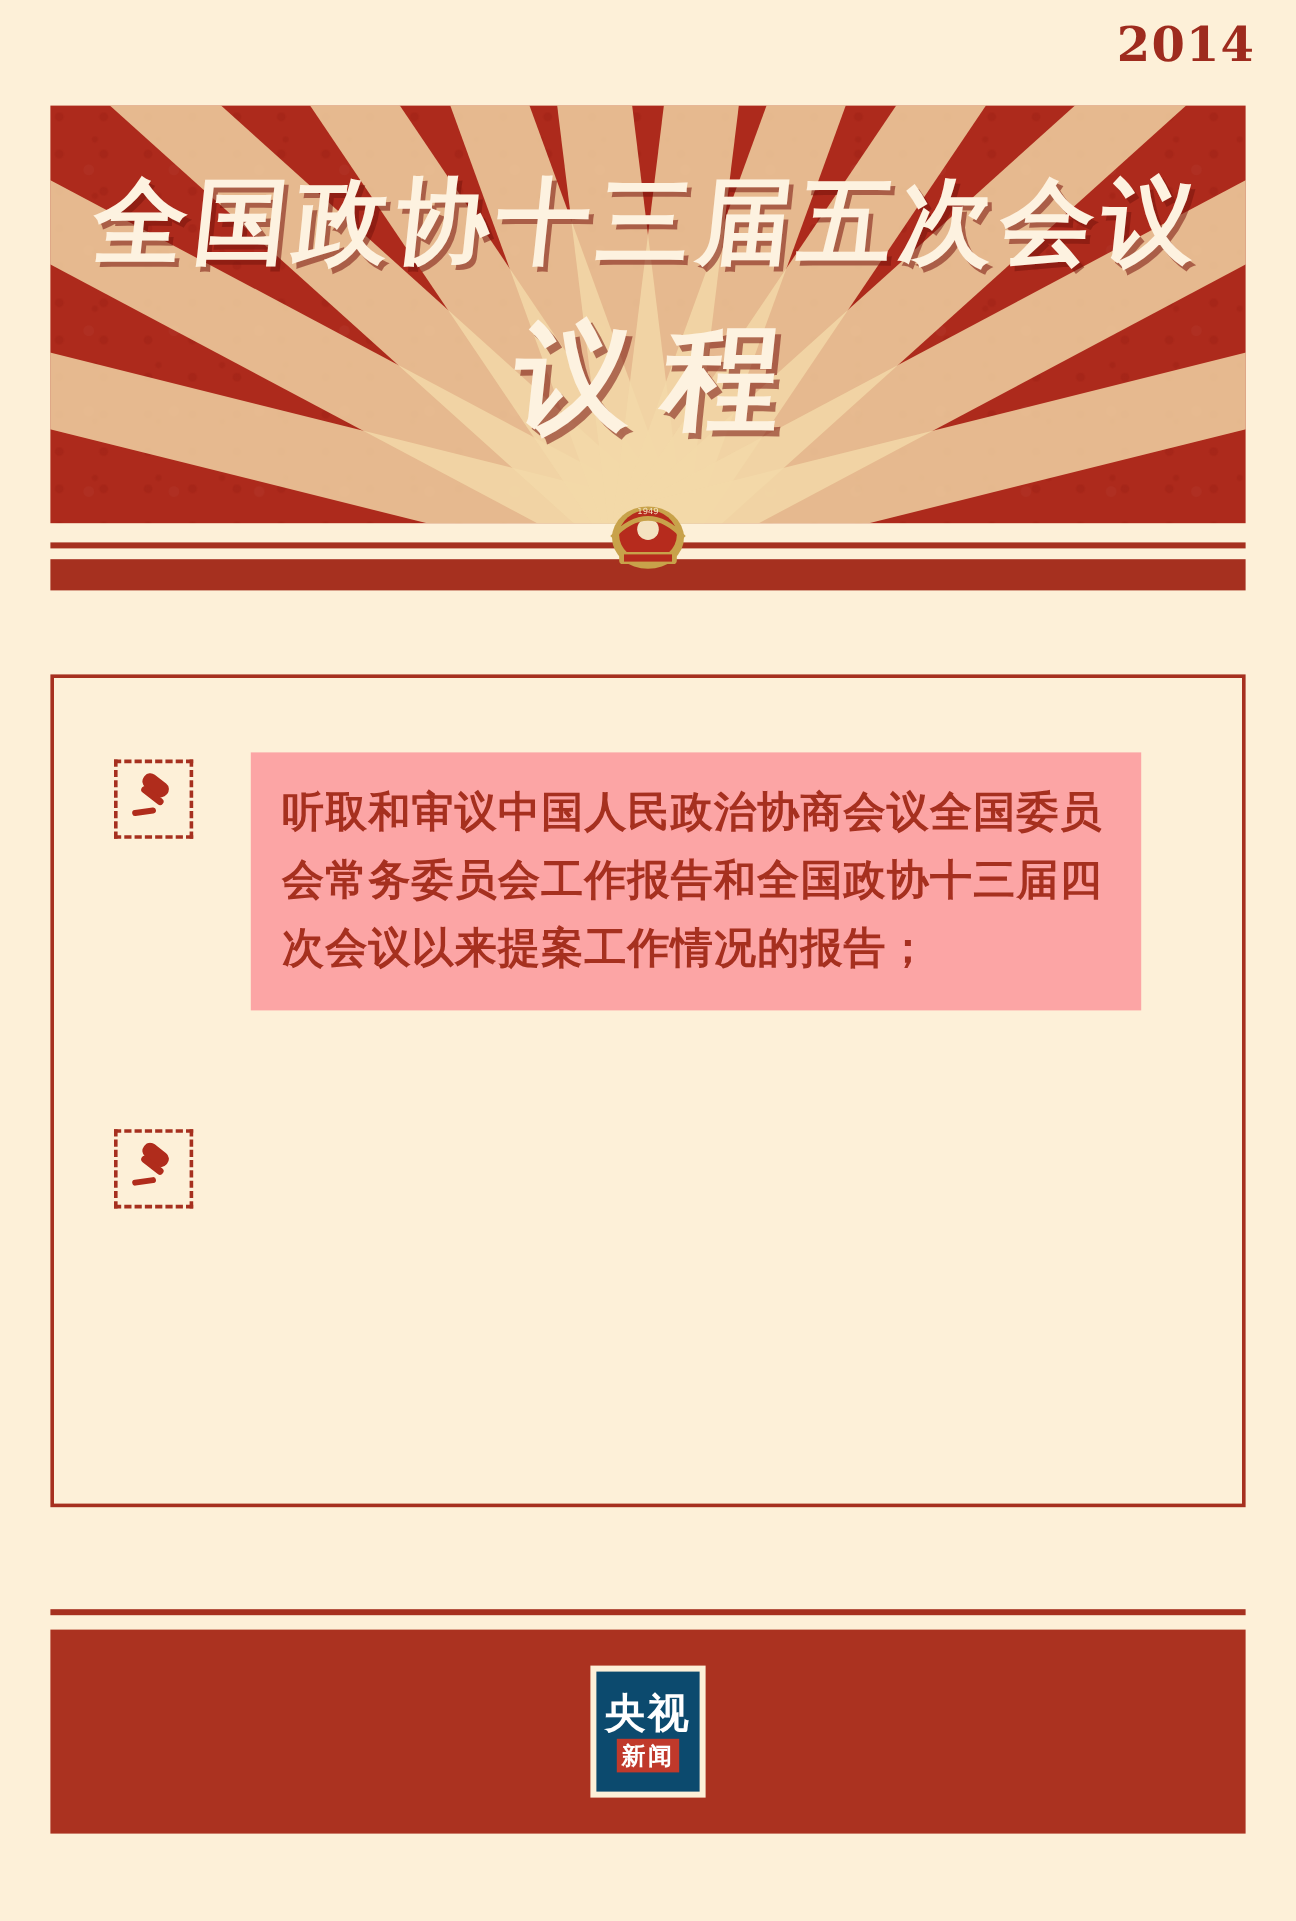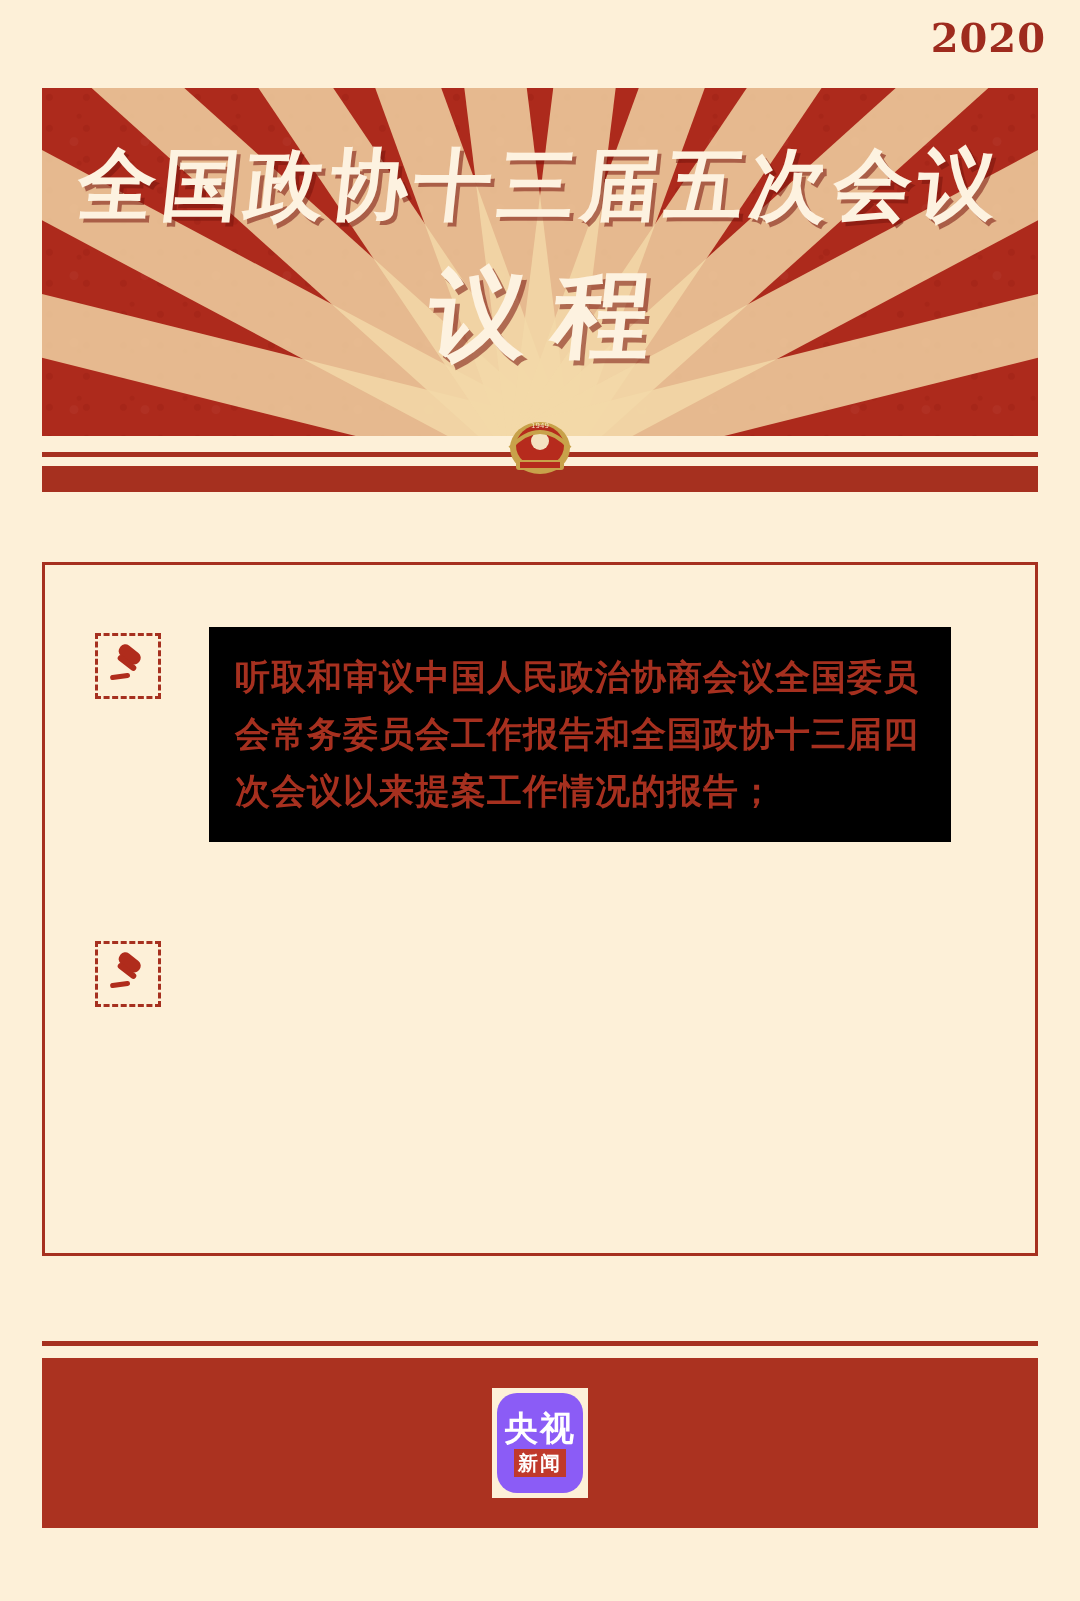--- a/index.html
+++ b/index.html
@@ -150,21 +150,21 @@
     box-sizing: border-box;
     position: relative;
     flex: 0 0 auto;
     margin-top: 6px;
   }
   .gavel-box svg { position: absolute; left: 8px; top: 8px; }
 
   .agenda-text {
     margin-left: 48px;
     width: 742px;
-    background: #000000;
+    background: #fca5a5;
     color: #a6301f;
     font-size: 35px;
     line-height: 57px;
     padding: 22px 26px;
     box-sizing: border-box;
     font-family: "DejaVu Sans", sans-serif;
     font-weight: bold;
     letter-spacing: 1px;
   }
 
@@ -192,44 +192,43 @@
     top: 1388px;
     width: 96px;
     height: 110px;
     background: #fdf0d8;
     padding: 5px;
     box-sizing: border-box;
   }
   .logo-inner {
     width: 100%;
     height: 100%;
-    background: #8b5cf6;
+    background: #0c4a6e;
     color: #fff;
     display: flex;
     flex-direction: column;
     align-items: center;
     justify-content: center;
     font-family: "DejaVu Serif", serif;
     font-weight: bold;
-    border-radius: 20px;
   }
   .logo-line1 { font-size: 34px; line-height: 38px; letter-spacing: 2px; }
   .logo-line2 {
     font-size: 20px;
     line-height: 28px;
     letter-spacing: 2px;
     background: #c0392b;
     padding: 0 4px;
     margin-top: 2px;
   }
 </style>
 </head>
 <body>
 
-<div class="year">2020</div>
+<div class="year">2014</div>
 
 <div class="banner-wrap">
   <div class="banner">
     <div class="banner-texture"></div>
     <div class="rays">
       <div class="ray" style="transform:rotate(-76deg)"></div>
       <div class="ray" style="transform:rotate(-62deg)"></div>
       <div class="ray" style="transform:rotate(-48deg)"></div>
       <div class="ray" style="transform:rotate(-34deg)"></div>
       <div class="ray" style="transform:rotate(-20deg)"></div>

